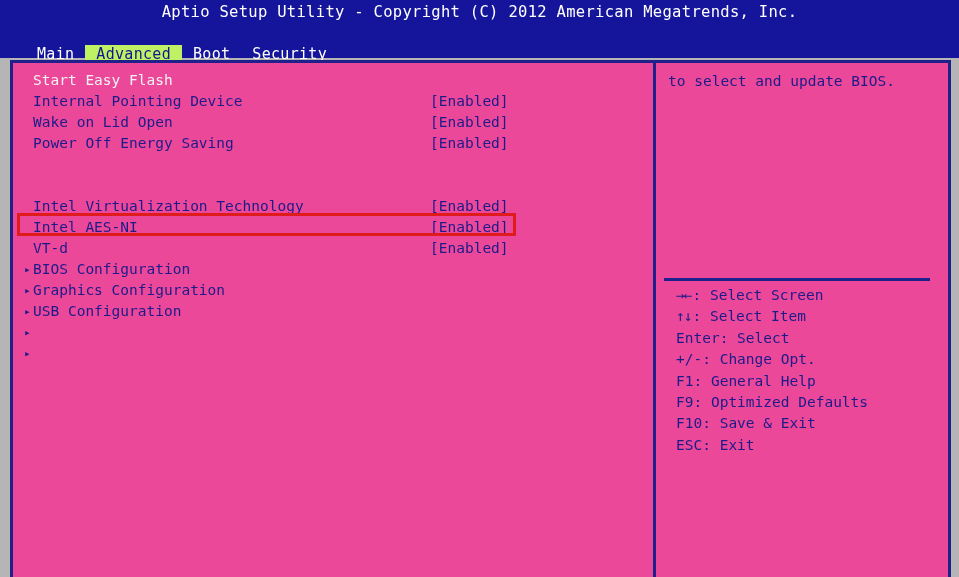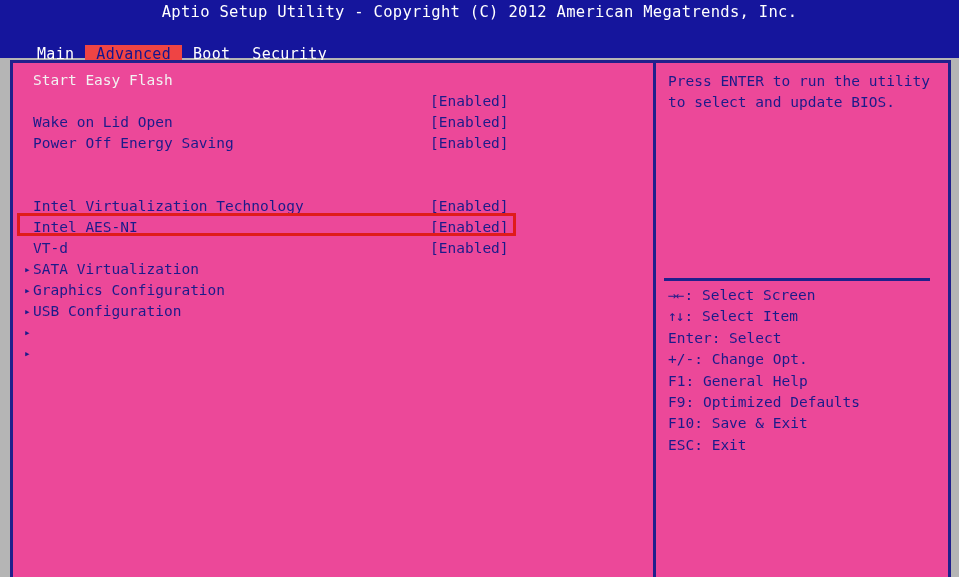--- a/index.html
+++ b/index.html
@@ -55,21 +55,21 @@
   .menu-tab {
     display: flex;
     align-items: center;
     padding: 0 11px;
     color: #ffffff;
     font-size: 15px;
     white-space: nowrap;
     letter-spacing: 0.3px;
   }
   .menu-tab.active {
-    background: #ef4444;
+    background: #bef264;
     color: #14148f;
   }
 
   
   .panels {
     position: absolute;
     left: 10px;
     top: 60px;
     width: 941px;
     height: 517px;
@@ -162,20 +162,21 @@
     top: 222px;
     width: 100%;
     padding-left: 12px;
     box-sizing: border-box;
   }
   .key-row {
     font-size: 14.5px;
     line-height: 21.4px;
     color: #1b1b8a;
     white-space: nowrap;
+    margin-left: 8px;
   }
   .key-row .kglyph {
     letter-spacing: -1px;
     margin-right: 1px;
   }
 </style>
 </head>
 <body>
 
 <div id="screen">
@@ -191,20 +192,21 @@
   </div>
 
   <div class="panels">
 
     <div class="left-panel">
       <div id="settings-list">
           <div class="row selected">
             <span class="label">Start Easy Flash</span>
           </div>
           <div class="row">
+            <span class="label">Internal Pointing Device</span>
             <span class="value">[Enabled]</span>
           </div>
           <div class="row">
             <span class="label">Wake on Lid Open</span>
             <span class="value">[Enabled]</span>
           </div>
           <div class="row">
             <span class="label">Power Off Energy Saving</span>
             <span class="value">[Enabled]</span>
           </div>
@@ -217,21 +219,21 @@
           <div class="row">
             <span class="label">Intel AES-NI</span>
             <span class="value">[Enabled]</span>
           </div>
           <div class="row">
             <span class="label">VT-d</span>
             <span class="value">[Enabled]</span>
           </div>
           <div class="row">
             <span class="arrow-glyph">▸</span>
-            <span class="label">SATA Virtualization</span>
+            <span class="label">BIOS Configuration</span>
           </div>
           <div class="row">
             <span class="arrow-glyph">▸</span>
             <span class="label">Graphics Configuration</span>
           </div>
           <div class="row">
             <span class="arrow-glyph">▸</span>
             <span class="label">USB Configuration</span>
           </div>
           <div class="row">
@@ -239,21 +241,20 @@
           </div>
           <div class="row">
             <span class="arrow-glyph">▸</span>
           </div>
         </div>
       <div class="annot-box"></div>
     </div>
 
     <div class="right-panel">
       <div class="help-text">
-        <div>Press ENTER to run the utility</div>
         <div>to select and update BIOS.</div>
       </div>
       <div class="hr-divider"></div>
       <div class="keys" id="key-legend">
           <div class="key-row"><span class="kglyph">→←</span><span>: Select Screen</span></div>
           <div class="key-row"><span class="kglyph">↑↓</span><span>: Select Item</span></div>
           <div class="key-row"><span>Enter: Select</span></div>
           <div class="key-row"><span>+/-: Change Opt.</span></div>
           <div class="key-row"><span>F1: General Help</span></div>
           <div class="key-row"><span>F9: Optimized Defaults</span></div>

